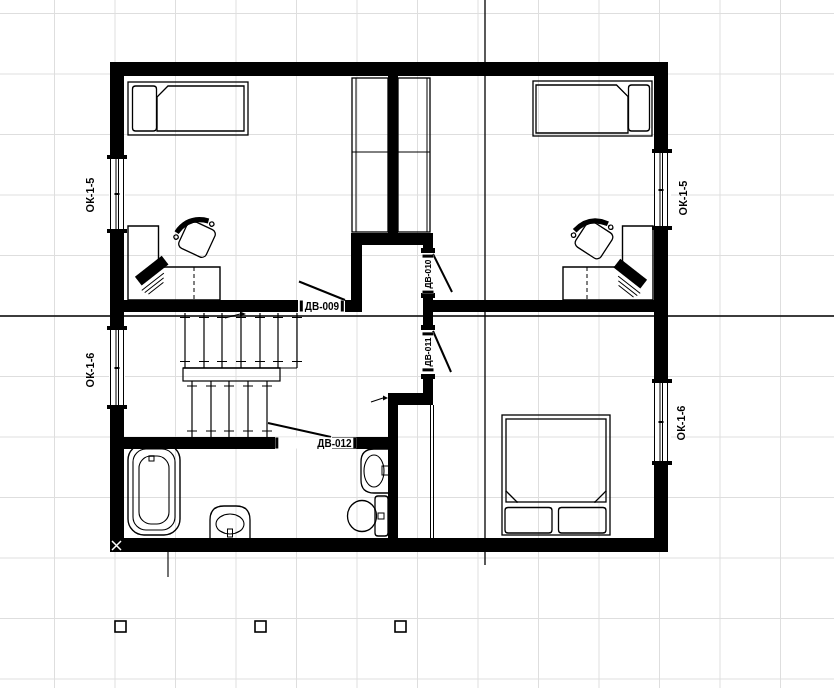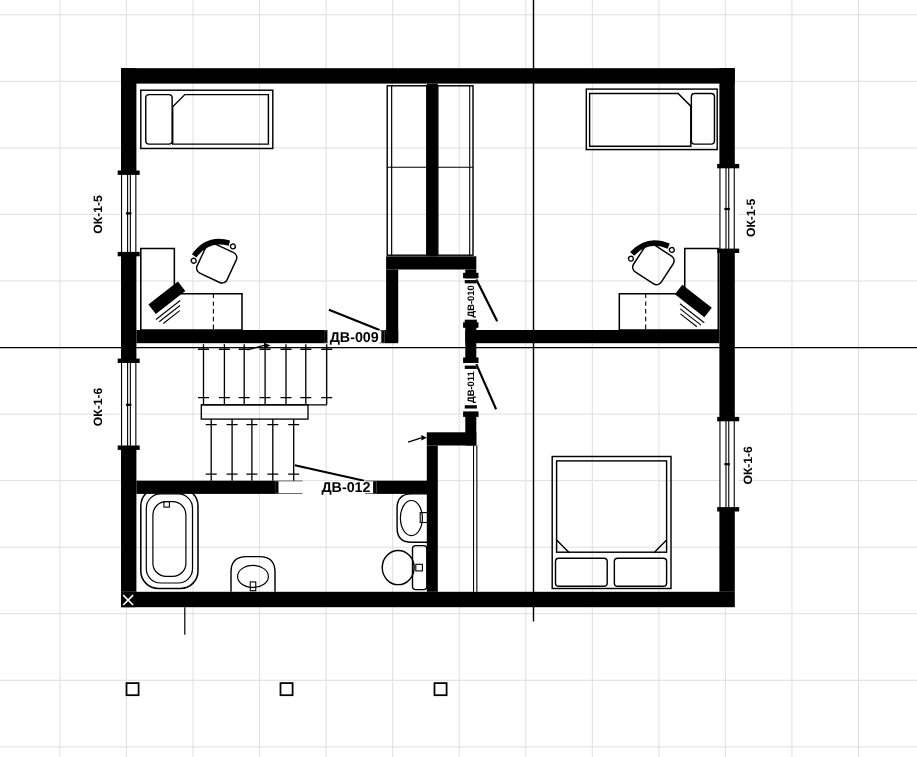--- a/index.html
+++ b/index.html
@@ -9,21 +9,21 @@
   .grid{position:absolute;inset:0;
     background-image:
       linear-gradient(to right,#dedede 1px,transparent 1px),
       linear-gradient(to bottom,#dedede 1px,transparent 1px);
     background-size:60.5px 60.5px;
     background-position:54px 13px;}
   svg{position:absolute;left:0;top:0;}
   .lbl{position:absolute;color:#000;white-space:nowrap;z-index:5;}
   .win-lbl{font-weight:bold;font-size:11px;letter-spacing:0;
     transform:translate(-50%,-50%) rotate(-90deg);}
-  .door-lbl{font-weight:bold;font-size:13px;line-height:11px;height:11px;
+  .door-lbl{font-weight:bold;font-size:10px;line-height:11px;height:11px;
     background:#fff;border-left:3.5px solid #000;border-right:3.5px solid #000;
     padding:0 2px;transform:translate(-50%,-50%);}
   .door-lbl.vert{transform:translate(-50%,-50%) rotate(-90deg);font-size:8.5px;}
 </style>
 </head>
 <body>
 
 <div class="canvas">
   <div class="grid"></div>
 
@@ -228,14 +228,14 @@
   </svg>
 
   <div class="lbl win-lbl" style="left:90px;top:195px;">ОК-1-5</div>
   <div class="lbl win-lbl" style="left:90px;top:370px;">ОК-1-6</div>
   <div class="lbl win-lbl" style="left:683px;top:198px;">ОК-1-5</div>
   <div class="lbl win-lbl" style="left:681px;top:423px;">ОК-1-6</div>
 
   <div class="lbl door-lbl" style="left:322px;top:306px;">ДВ-009</div>
   <div class="lbl door-lbl vert" style="left:428px;top:274px;">ДВ-010</div>
   <div class="lbl door-lbl vert" style="left:428px;top:352px;">ДВ-011</div>
-  <div class="lbl door-lbl" style="left:296px;top:443px;padding-left:39px;">ДВ-012</div>
+  <div class="lbl door-lbl" style="left:316px;top:443px;padding-left:39px;">ДВ-012</div>
 </div>
 
 </body></html>

